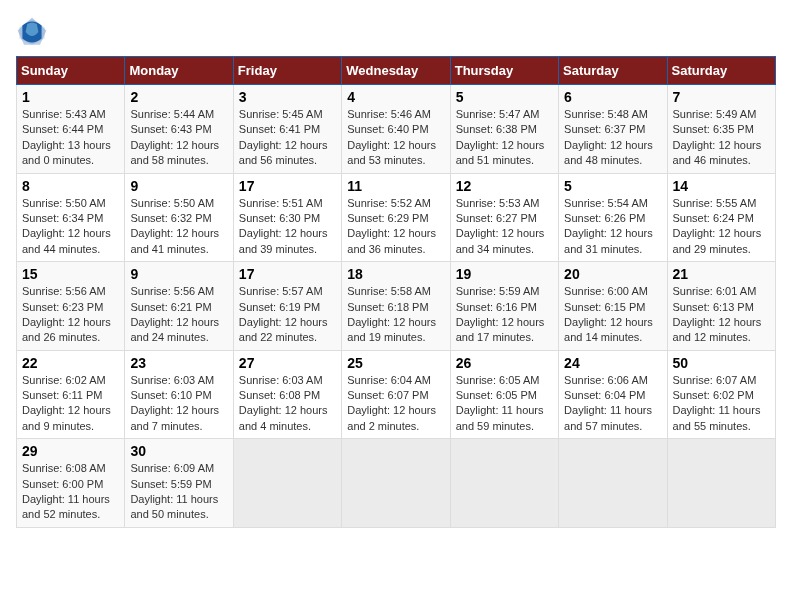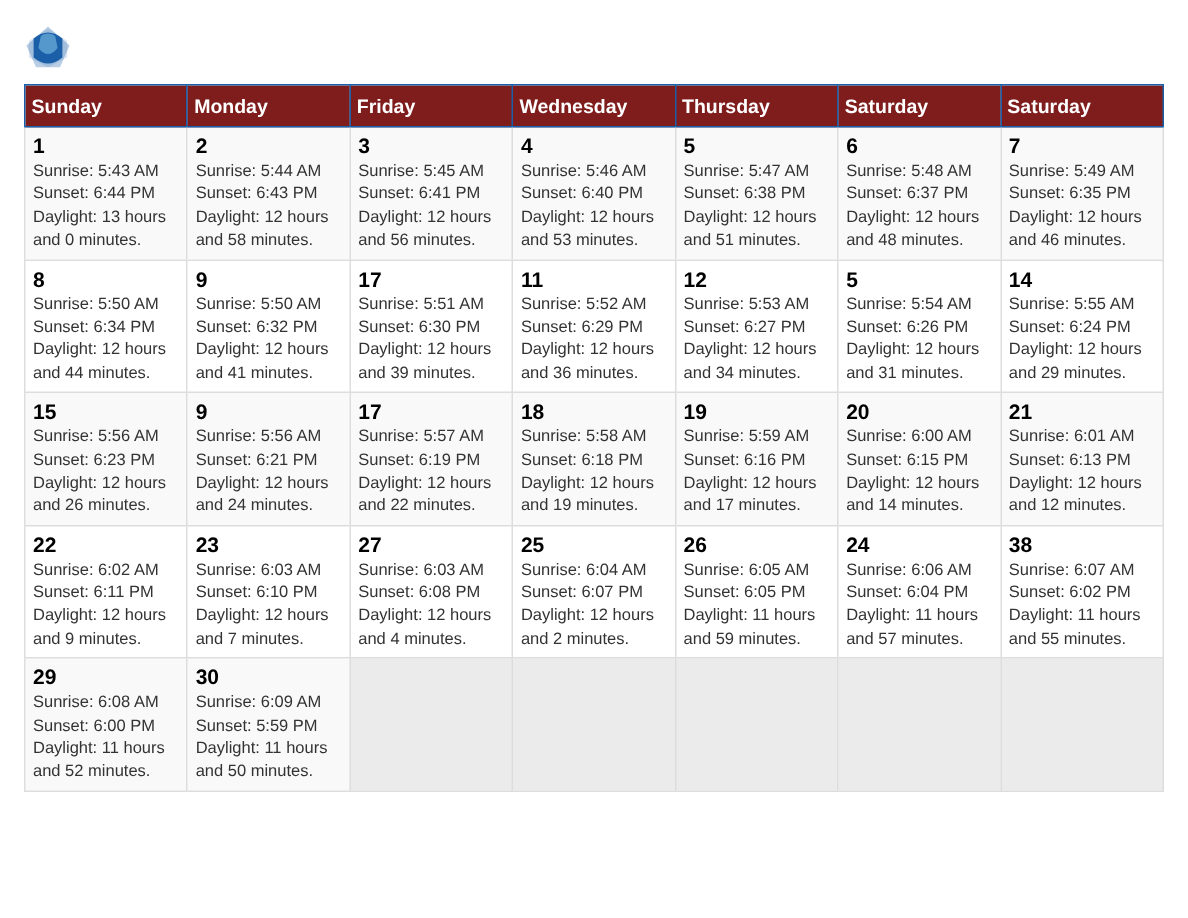--- a/index.html
+++ b/index.html
@@ -345,21 +345,21 @@
       </td>
         <td>
         <span class="day-num">24</span>
         <div class="day-info">
           Sunrise: 6:06 AM<br>
           Sunset: 6:04 PM<br>
           Daylight: 11 hours and 57 minutes.
         </div>
       </td>
         <td>
-        <span class="day-num">38</span>
+        <span class="day-num">50</span>
         <div class="day-info">
           Sunrise: 6:07 AM<br>
           Sunset: 6:02 PM<br>
           Daylight: 11 hours and 55 minutes.
         </div>
       </td>
       </tr>
       <tr>
         <td>
         <span class="day-num">29</span>

